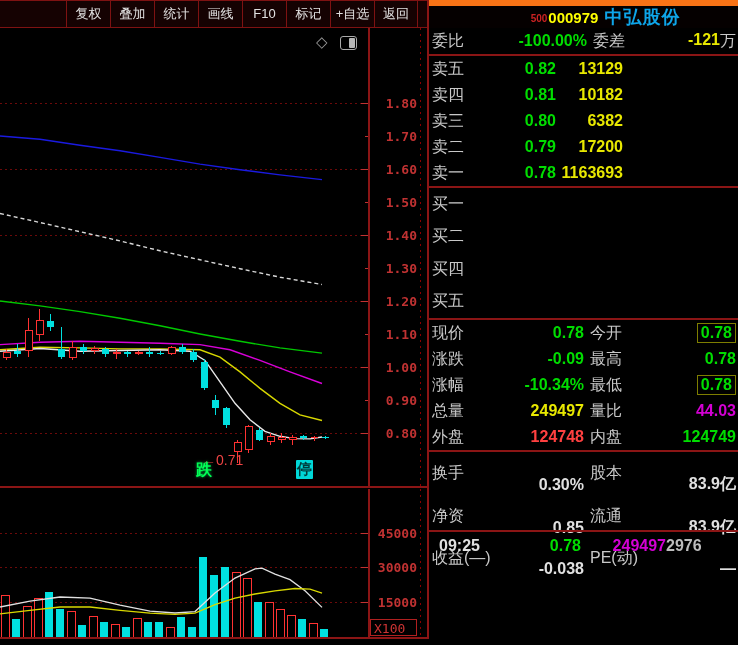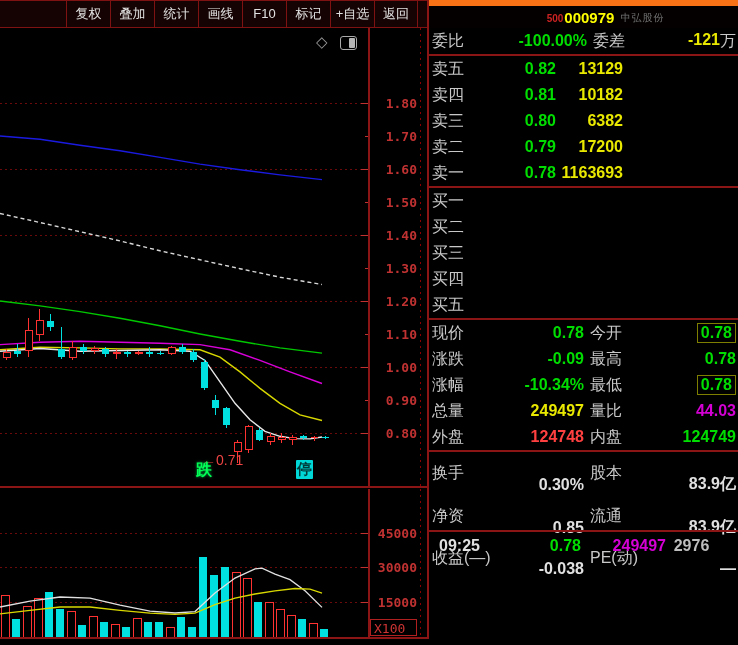--- a/index.html
+++ b/index.html
@@ -11,21 +11,21 @@
            display:flex;padding-left:66px;}
   .tbtn{width:44px;height:100%;line-height:25px;text-align:center;color:#e2e2e2;font-size:13px;
         border-left:1px solid #7e1212;box-sizing:border-box;cursor:default;white-space:nowrap;}
   .tbtn:last-child{border-right:1px solid #7e1212;}
   
   .titlebar{position:absolute;left:429px;top:0;width:353px;height:28px;background:#050000;
             border-top:6px solid #f97316;box-sizing:border-box;display:flex;align-items:flex-end;
             justify-content:center;padding-bottom:2px;}
   .t-prefix{color:#c22;font-size:10px;font-weight:bold;margin-right:1px;line-height:14px;}
   .t-code{color:#ffff00;font-size:15px;font-weight:bold;margin-right:6px;line-height:17px;}
-  .t-name{color:#737373;font-size:10px;font-weight:normal;line-height:17px;letter-spacing:1px;}
+  .t-name{color:#0ea5e9;font-size:18px;font-weight:bold;line-height:17px;letter-spacing:1px;}
   
   .chart-main{position:absolute;left:0;top:28px;width:427px;height:460px;}
   .chart-vol{position:absolute;left:0;top:489px;width:427px;height:150px;}
   svg{display:block;}
   svg text{font-family:"DejaVu Sans Mono","Liberation Mono",monospace;}
   .divider-mid{position:absolute;left:0;top:486px;width:427px;height:2px;background:#8b1515;}
   .divider-bottom{position:absolute;left:0;top:637px;width:738px;height:2px;background:#8b1515;}
   .panel-border-left{position:absolute;left:427px;top:0;width:2px;height:639px;background:#8b1515;}
   
   .icon-diamond{position:absolute;left:316px;top:6px;color:#9a9a9a;font-size:15px;line-height:15px;}
@@ -49,21 +49,21 @@
   .boxed{border:1px solid #7e7e00;padding:0 3px;}
   
   .w-l1{width:72px;padding-left:3px;box-sizing:border-box;}
   .w-ask-p{width:19px;}
   .ask-price{width:36px;} .ask-vol{width:67px;}
   .weibi-val{width:86px;} .w-l2{width:62px;margin-left:6px;}
   .v1{width:83px;} .v2{flex:1;margin-right:2px;display:flex;justify-content:flex-end;}
   .tick-time{width:60px;padding-left:10px;box-sizing:border-box;color:#e0e0e0;font-weight:bold;}
   .tick-price{width:92px;text-align:right;font-weight:bold;}
   .tick-vol{width:85px;text-align:right;font-weight:bold;}
-  .tick-count{flex:1;text-align:center;margin-right:21px;font-weight:bold;}
+  .tick-count{flex:1;text-align:left;margin-right:21px;font-weight:bold;}
 </style>
 </head>
 <body>
 
 <div class="app">
 
   <div class="toolbar">
       <div class="tbtn">复权</div>
       <div class="tbtn">叠加</div>
       <div class="tbtn">统计</div>
@@ -307,23 +307,20 @@
       </div>
     <div class="pdiv" style="top:158px"></div>
     <div class="sect" id="sect-bids" style="top:160px;height:130px">
         <div class="prow">
           <span class="lab w-l1">买一</span>
         </div>
         <div class="prow">
           <span class="lab w-l1">买二</span>
         </div>
         <div class="prow">
-          <span class="lab w-l1">买三</span>
-        </div>
-        <div class="prow">
           <span class="lab w-l1">买四</span>
         </div>
         <div class="prow">
           <span class="lab w-l1">买五</span>
         </div>
       </div>
     <div class="pdiv" style="top:290px"></div>
     <div class="sect" id="sect-info" style="top:292px;height:130px">
         <div class="prow">
           <span class="lab w-l1">现价</span>

